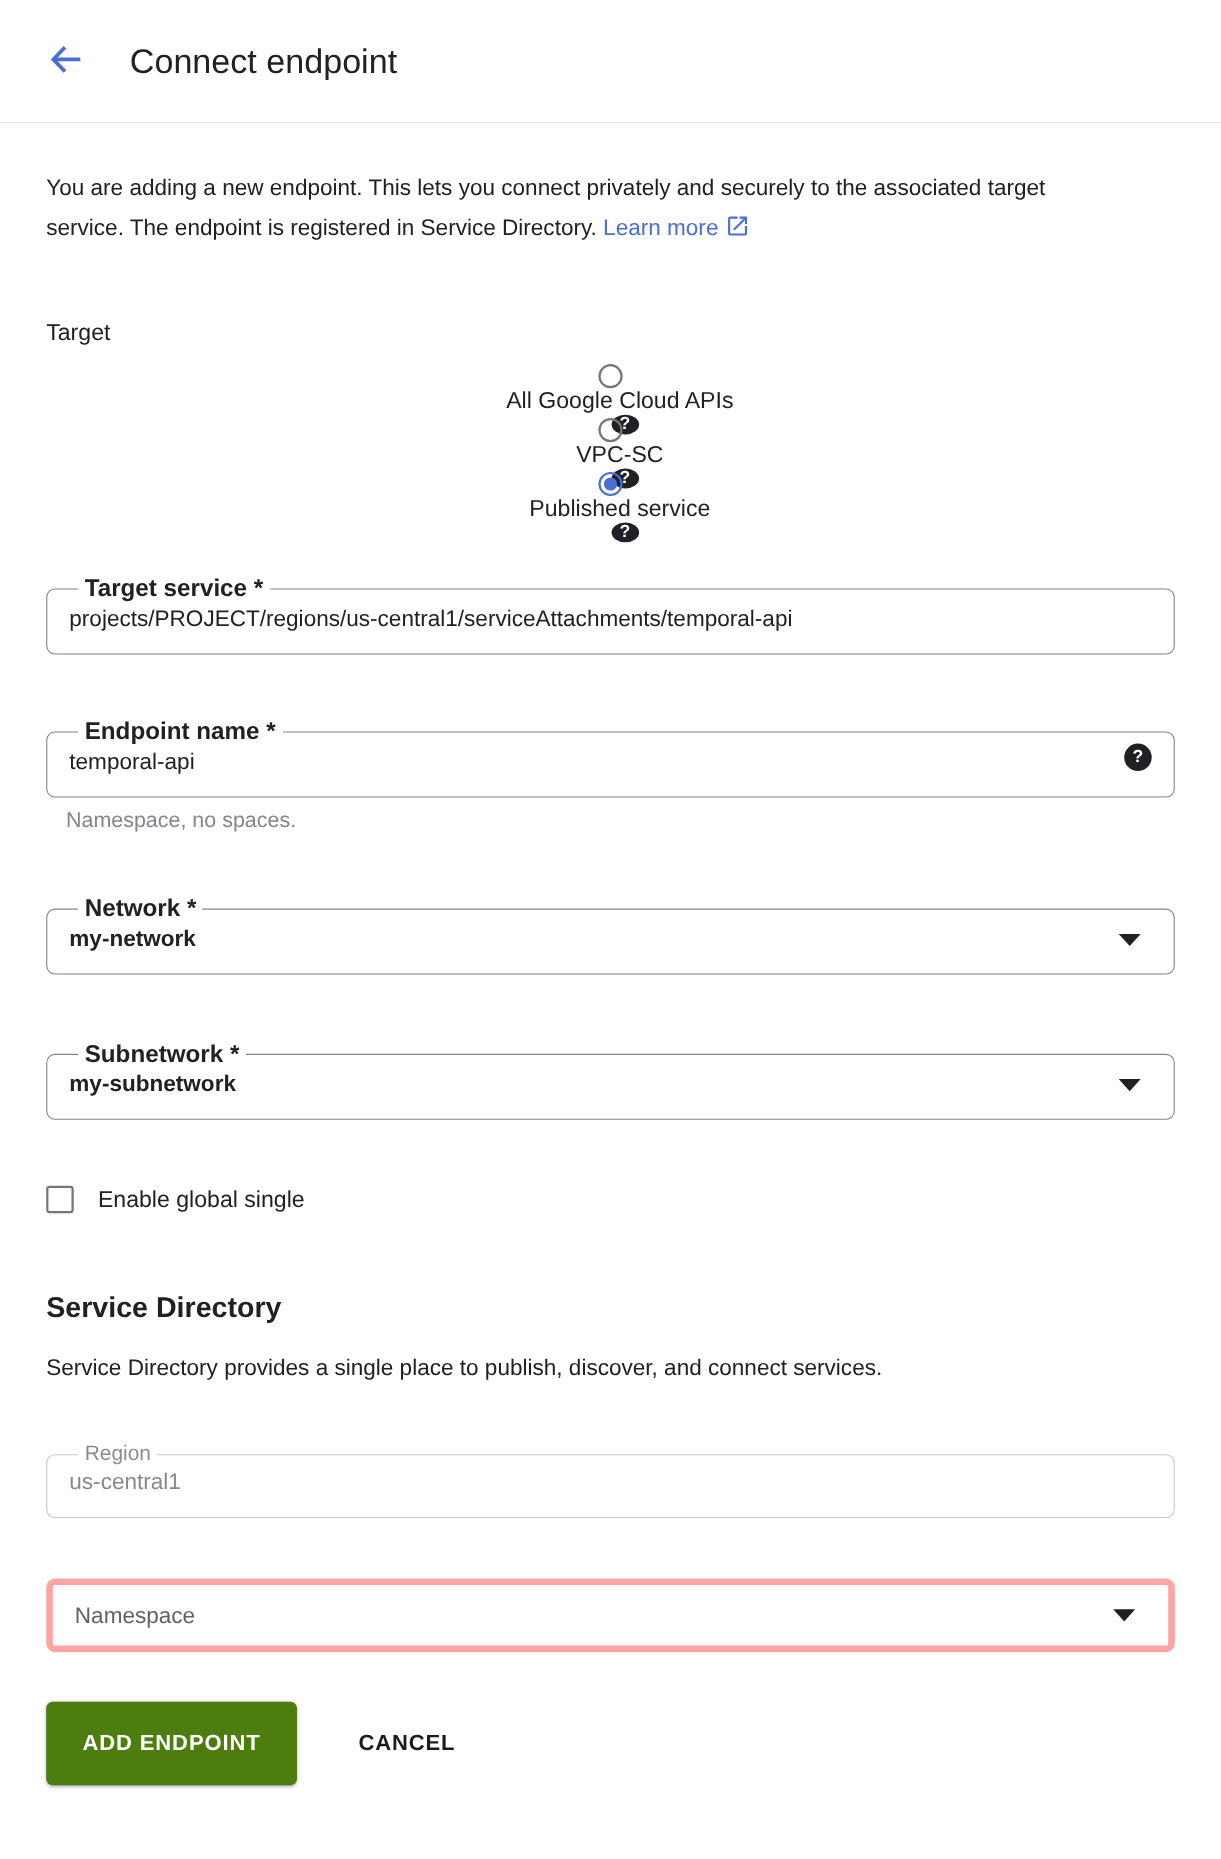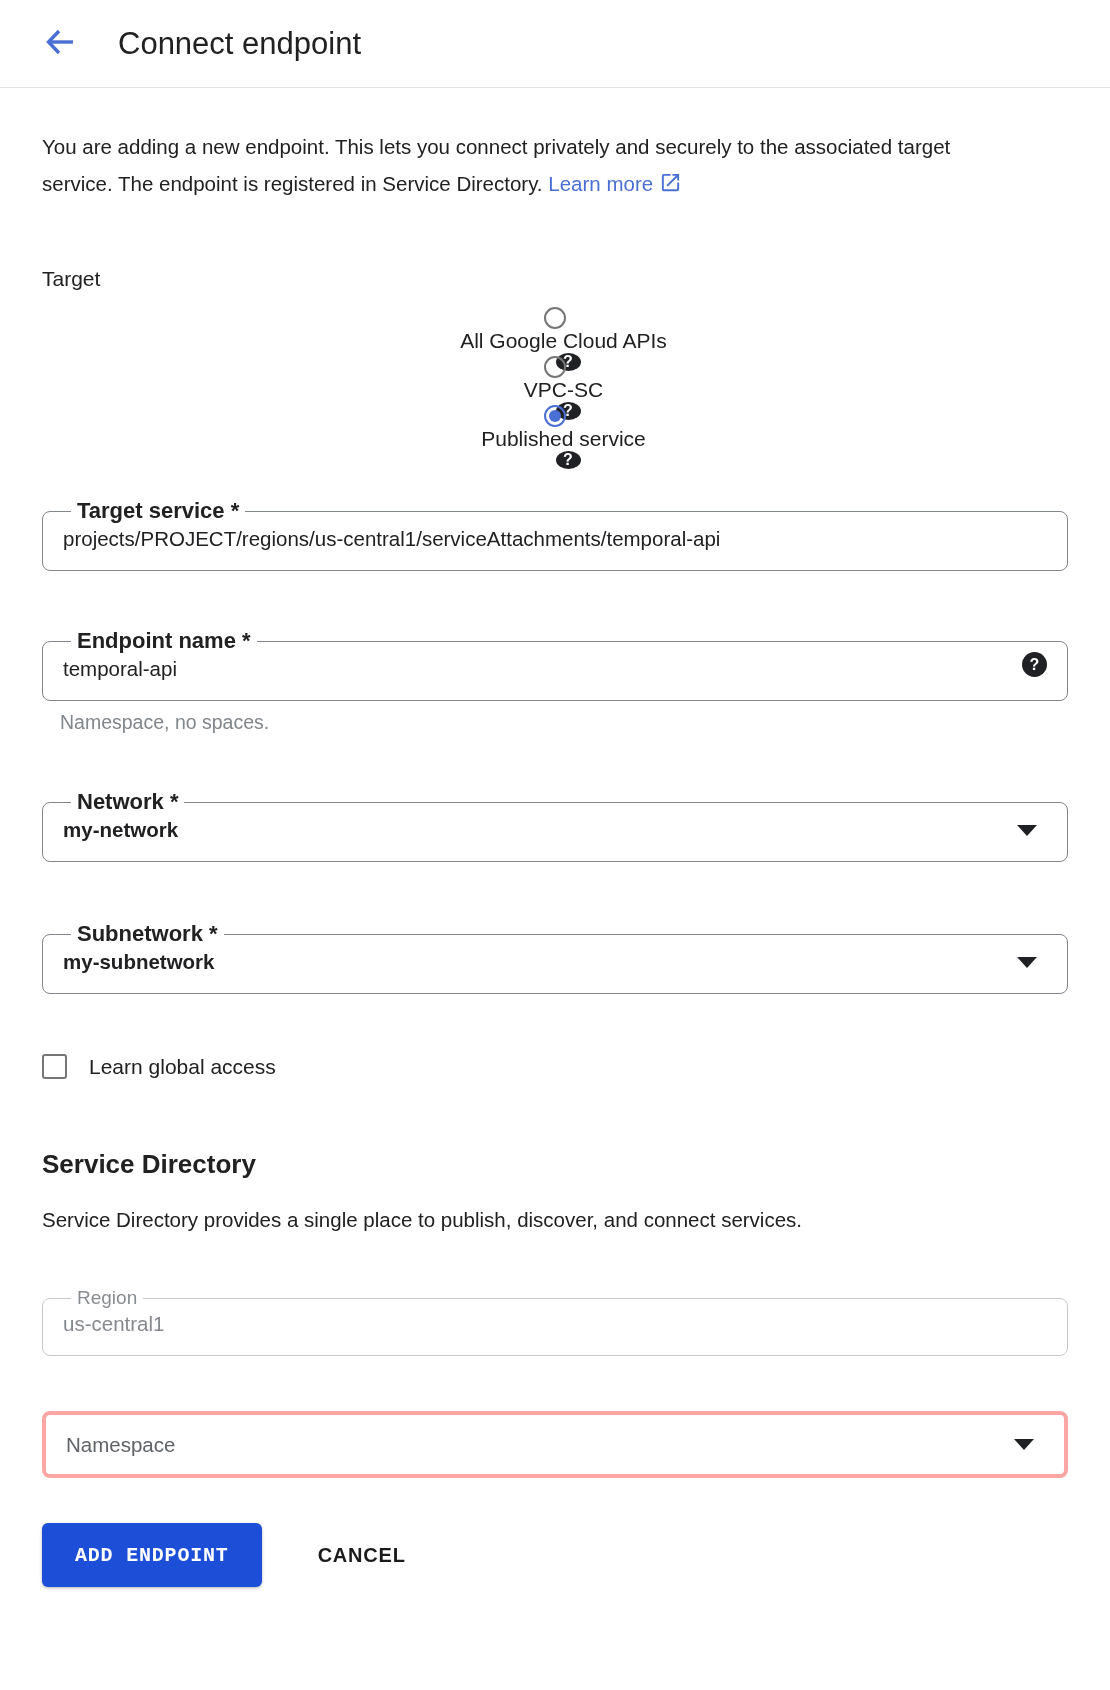--- a/index.html
+++ b/index.html
@@ -1,21 +1,21 @@
 <!DOCTYPE html>
 <html><head>
 <meta charset="utf-8">
 <style>
   * { box-sizing: border-box; margin: 0; padding: 0; }
   html,body { background:#fff; }
   body { font-family: "Liberation Sans", sans-serif; color:#202124; }
   .page { width:1110px; height:1690px; background:#fff; overflow:hidden; }
 
   
-  .hdr { height:88px; display:flex; align-items:center; padding:0 40px; border-bottom:1px solid #e3e3e3; }
+  .hdr { height:112px; display:flex; align-items:center; padding:0 40px; border-bottom:1px solid #e3e3e3; }
   .back-btn { background:none; border:none; cursor:pointer; width:40px; height:40px; display:flex; align-items:center; justify-content:center; }
   .hdr h1 { font-size:31px; font-weight:400; color:#212121; margin-left:38px; letter-spacing:0; }
 
   main { padding:0 42px; }
 
   
   .intro { margin-top:40px; max-width:948px; font-size:20.5px; line-height:37px; color:#212121; }
   .learn-more { color:#4a6fd4; cursor:pointer; white-space:nowrap; }
   .ext-icon { display:inline-block; vertical-align:-3px; margin-left:6px; }
 
@@ -45,37 +45,37 @@
   .helper { margin:10px 0 0 18px; font-size:19.5px; color:#80868b; }
   .ep-row { position:relative; }
   .ep-row .help-icon { position:absolute; right:0; top:-2px; }
 
   
   fieldset.disabled { border-color:#c6c9cc; }
   fieldset.disabled legend { color:#898d91; font-weight:400; font-size:19px; }
   fieldset.disabled .fval { color:#85898d; }
 
   
-  .plain-select { margin-top:55px; height:67px; border:4px solid #fca5a5; border-radius:8px;
+  .plain-select { margin-top:55px; height:67px; border:6px solid #fca5a5; border-radius:8px;
                   display:flex; align-items:center; justify-content:space-between; padding:0 30px 0 20px; cursor:pointer; }
   .placeholder { font-size:20.5px; color:#5f6368; }
 
   
   .check-row { margin-top:60px; display:flex; align-items:center; cursor:pointer; }
   .checkbox { width:25px; height:25px; border:2.5px solid #747775; border-radius:3px; background:#fff; }
   .check-label { margin-left:22px; font-size:21px; color:#212121; }
 
   
   .sd-heading { margin-top:70px; font-size:26px; font-weight:700; color:#212121; }
   .sd-desc { margin-top:28px; font-size:20.5px; color:#212121; }
 
   
   .actions { margin-top:45px; display:flex; align-items:center; }
-  .btn-primary { height:64px; padding:0 33px; background:#1d4ed8; color:#fff; border:none; border-radius:6px;
-                 font-family:Liberation Mono, monospace; font-size:20px; font-weight:700; letter-spacing:.8px;
+  .btn-primary { height:76px; padding:0 33px; background:#4d7c0f; color:#fff; border:none; border-radius:6px;
+                 font-family:Liberation Sans, sans-serif; font-size:20px; font-weight:700; letter-spacing:.8px;
                  cursor:pointer; box-shadow:0 1px 3px rgba(0,0,0,.3); }
   .btn-text { margin-left:56px; background:none; border:none; font-family:"Liberation Sans", sans-serif;
               font-size:20px; font-weight:700; letter-spacing:.8px; color:#1b1b1b; cursor:pointer; }
 </style>
 </head>
 <body>
 
 <div class="page">
 
   <header class="hdr">
@@ -144,21 +144,21 @@
       <legend>Subnetwork *</legend>
       <div class="fval-row">
         <div class="fval">my-subnetwork</div>
         <span class="caret"></span>
       </div>
     </fieldset>
 
 
     <div class="check-row">
       <span class="checkbox"></span>
-      <span class="check-label">Learn global access</span>
+      <span class="check-label">Enable global single</span>
     </div>
 
     <div class="sd-heading">Service Directory</div>
     <div class="sd-desc">Service Directory provides a single place to publish, discover, and connect services.</div>
 
     <fieldset class="mfield disabled" style="margin-top:55px;">
       <legend>Region</legend>
       <div class="fval">us-central1</div>
     </fieldset>
 

